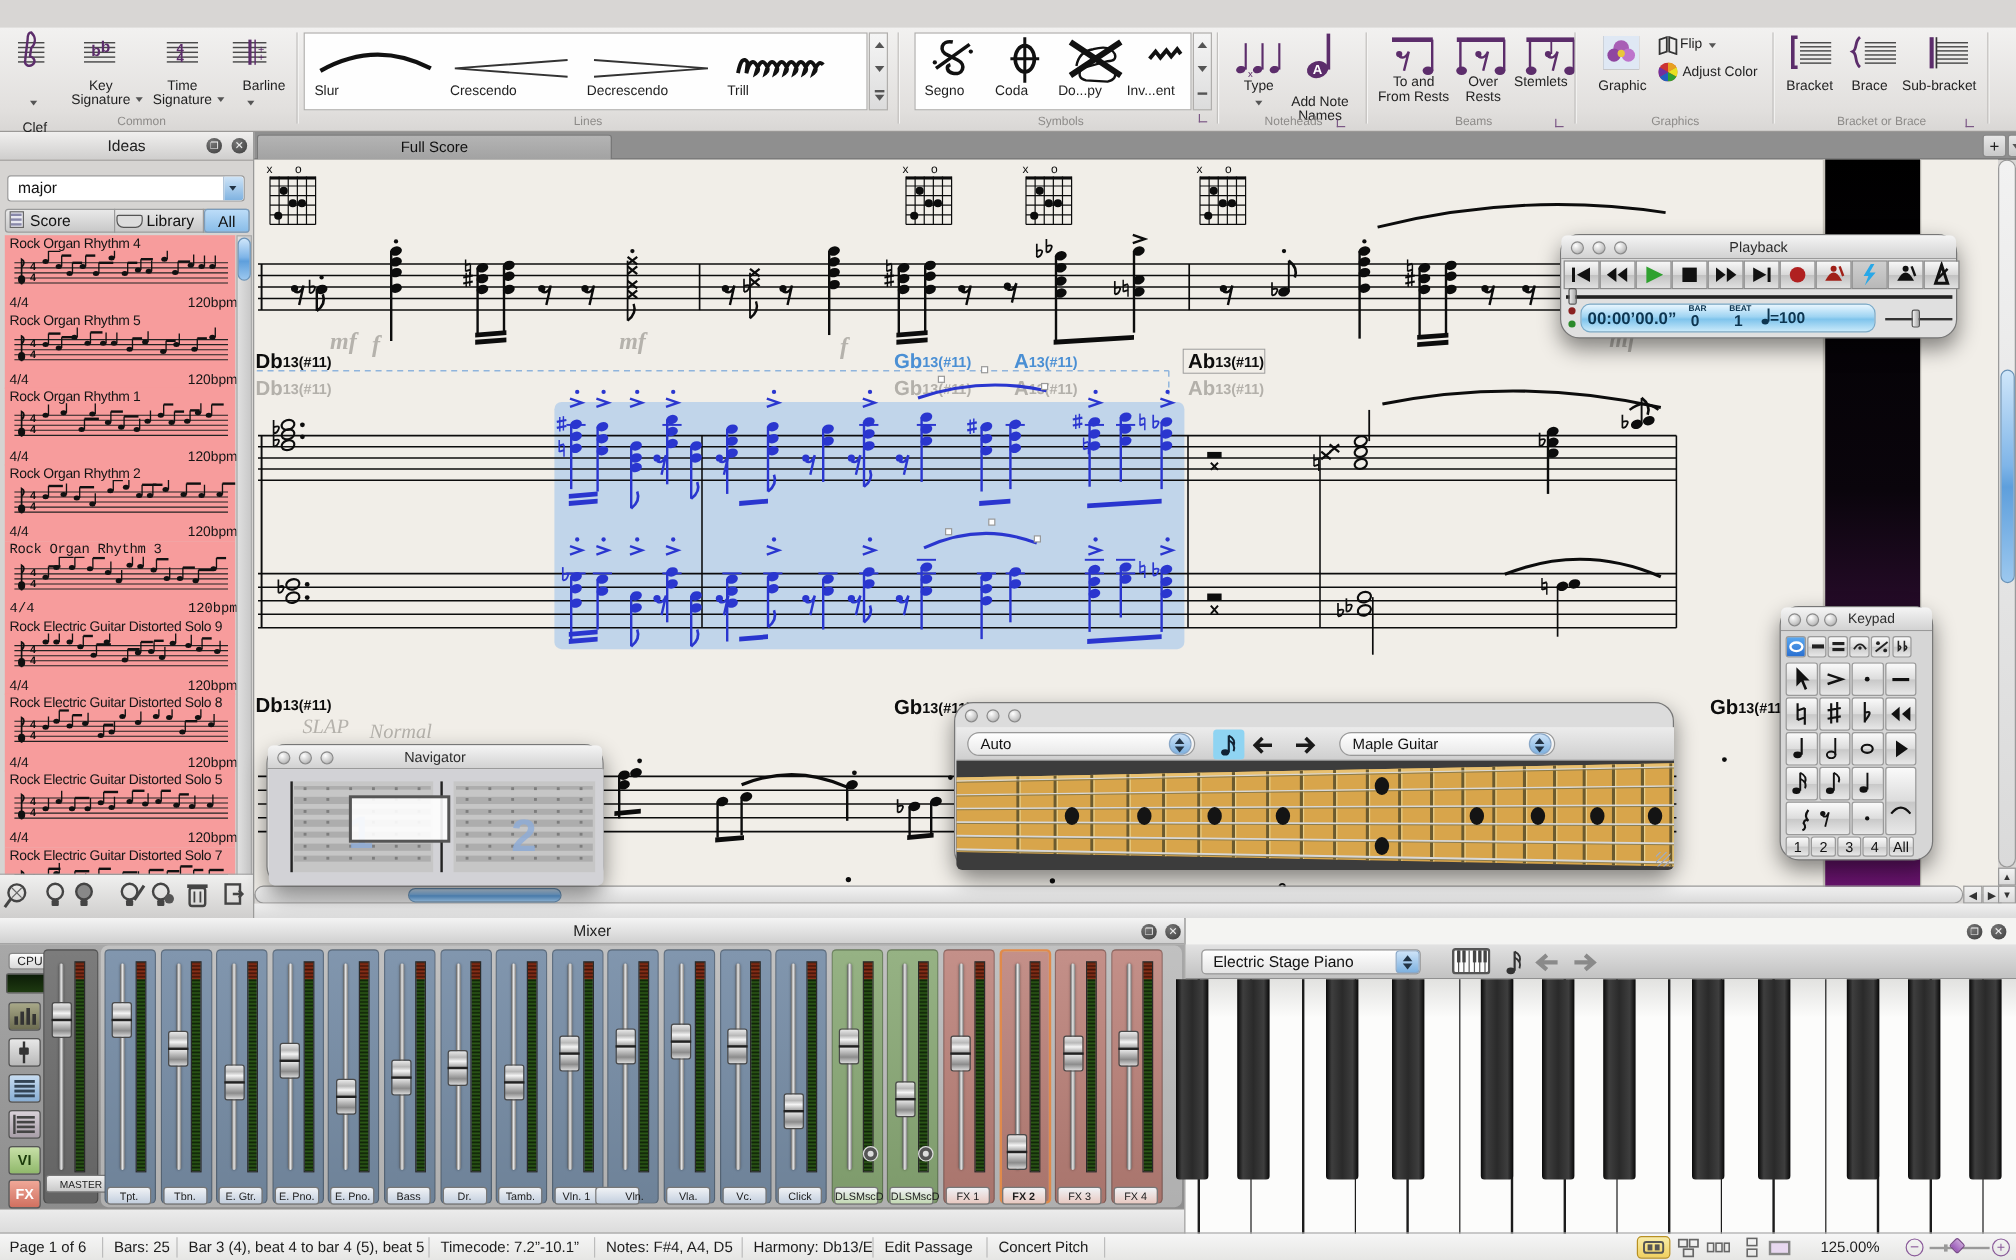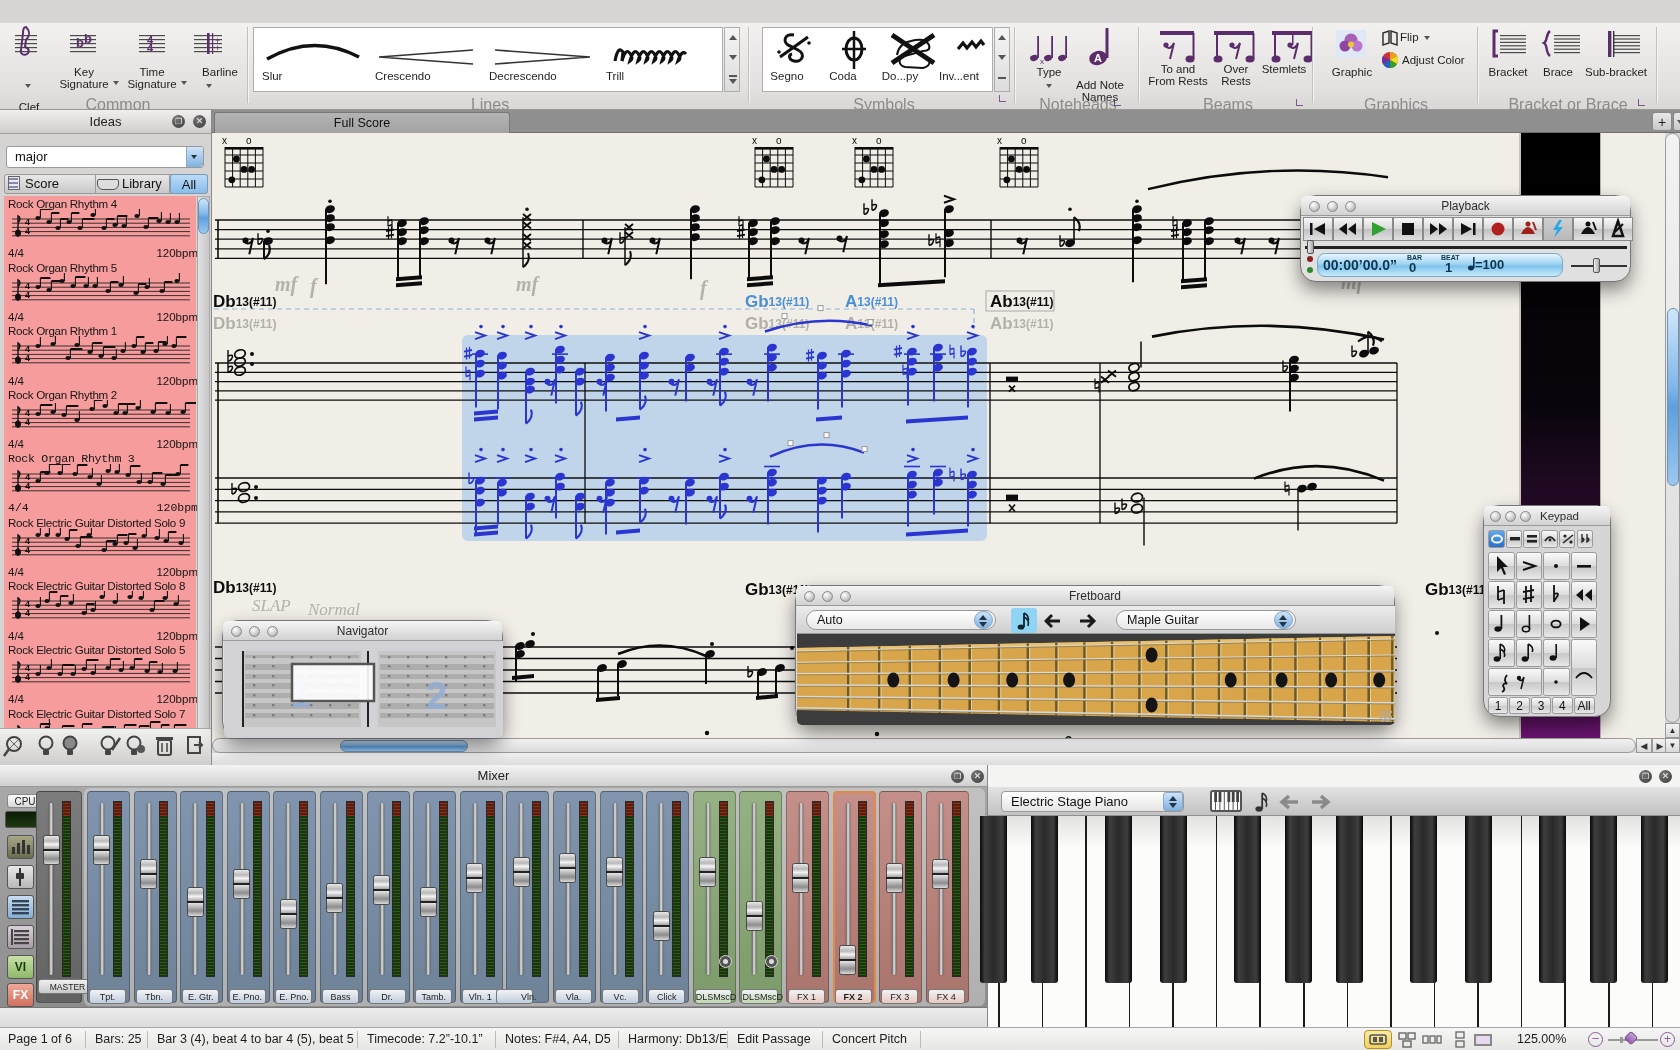--- a/index.html
+++ b/index.html
@@ -11,21 +11,21 @@
   background:linear-gradient(#f8f8f7,#e9e8e6); border-bottom:1px solid #c8c6c4; }
 .tab { position:absolute; top:0; height:23px; line-height:23px; font-size:13px; color:#1f1f1f; text-align:center; }
 #filetab { left:13px; top:1px; width:45px; height:22px; border-radius:5px 5px 0 0;
   background:linear-gradient(#9a64a8,#7a4187 45%,#6b3478); color:#fff; font-weight:bold;
   border:1px solid #5a2a66; border-bottom:none; line-height:21px; }
 #notatab { left:213px; top:0px; width:84px; height:23px; background:linear-gradient(#fefefe,#f4f3f2);
   border:1px solid #b8b6b4; border-bottom:none; border-radius:5px 5px 0 0; line-height:22px; }
 #ribbon { left:0; top:23px; width:1680px; height:87px;
   background:linear-gradient(#f2f1f0,#e2e0de 78%,#d9d7d5); border-bottom:1px solid #9a9896; }
 .rgsep { position:absolute; top:4px; height:76px; width:1px; background:#c2c0be; box-shadow:1px 0 0 #f6f5f4; }
-.rglabel { position:absolute; top:73px; height:14px; font-size:16px; color:#8d8b89; text-align:center; width:120px; margin-left:-60px; }
+.rglabel { position:absolute; top:73px; height:14px; font-size:10px; color:#8d8b89; text-align:center; width:120px; margin-left:-60px; }
 .rlabel { position:absolute; font-size:11.5px; color:#1f1f1f; text-align:center; white-space:nowrap; }
 .dropcaret { position:absolute; width:0; height:0; border-left:3.5px solid transparent; border-right:3.5px solid transparent; border-top:4px solid #555; }
 .gallery { position:absolute; background:#fefefe; border:1px solid #b0aeac; }
 .gscroll { position:absolute; width:16px; background:linear-gradient(#f5f5f5,#dcdcdc); border:1px solid #b0aeac; }
 .launcher { position:absolute; width:7px; height:7px; opacity:0.75; }
 
 
 .fwin { position:absolute; background:#e0e0e0; border:1px solid #777;
   border-radius:16px; box-shadow:0 8px 18px rgba(0,0,0,0.45); }
 .ftitle { position:absolute; left:0; top:0; right:0; height:20px;
@@ -1778,21 +1778,20 @@
         <rect x="236" y="63" width="2.4" height="2.4" fill="#7d7d7d"></rect>
         <rect x="255" y="63" width="2.4" height="2.4" fill="#7d7d7d"></rect>
         <rect x="14" y="0" width="2" height="76" fill="#222"></rect>
         <rect x="139" y="0" width="2" height="76" fill="#222"></rect>
         <text x="62" y="56" font-size="38" font-weight="bold" fill="#8cabd8" fill-opacity="0.8">1</text>
         <text x="198" y="58" font-size="38" font-weight="bold" fill="#8cabd8" fill-opacity="0.8">2</text>
         <rect x="64" y="13" width="82" height="37" fill="#ffffff" fill-opacity="0.9" stroke="#555" stroke-width="2.5"></rect>
       </svg>
 </div>
 <div class="fwin" style="left:795px;top:585px;width:600px;height:140px;background:#dcdcdc;">
-<div class="ftitle">Fretboard</div>
       <div class="tl" style="left:8px; top:4.5px;"></div>
       <div class="tl" style="left:26px; top:4.5px;"></div>
       <div class="tl" style="left:44px; top:4.5px;"></div>
 <div class="abs" style="left:1px;top:20px;width:598px;height:28px;background:linear-gradient(#ececec,#cfcfcf);border-bottom:1px solid #999;"></div>
 <div class="abs" style="left:10px;top:24px;width:190px;height:20px;background:linear-gradient(#fff,#e8e8e8);border:1px solid #999;border-radius:10px;font-size:12.5px;color:#111;line-height:19px;padding-left:10px;">Auto</div>
 <div class="abs" style="left:178px;top:25px;width:19px;height:18px;background:linear-gradient(#cde3f8,#7fb2e0);border-radius:9px;border:1px solid #8aa8c8;"></div>
 <div class="abs" style="left:183px;top:29px;width:0;height:0;border-left:4px solid transparent;border-right:4px solid transparent;border-bottom:5px solid #234;"></div>
 <div class="abs" style="left:183px;top:36px;width:0;height:0;border-left:4px solid transparent;border-right:4px solid transparent;border-top:5px solid #234;"></div>
 <div class="abs" style="left:215px;top:22px;width:26px;height:25px;background:#8fd4f2;border-radius:3px;"></div>
 <svg class="abs" style="left:215px;top:22px;" width="26" height="25" viewBox="0 0 26 25">

